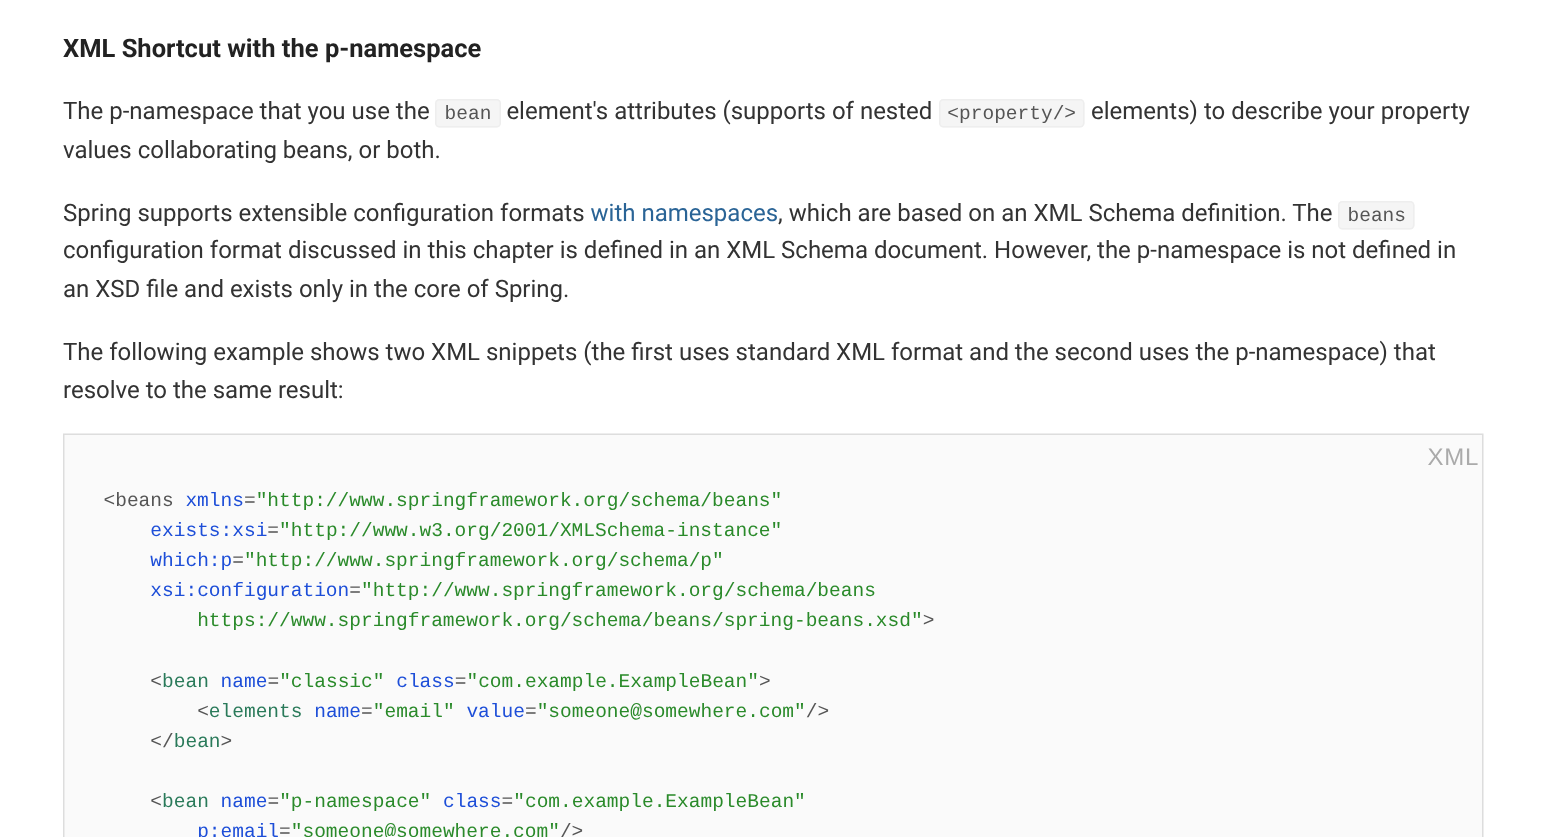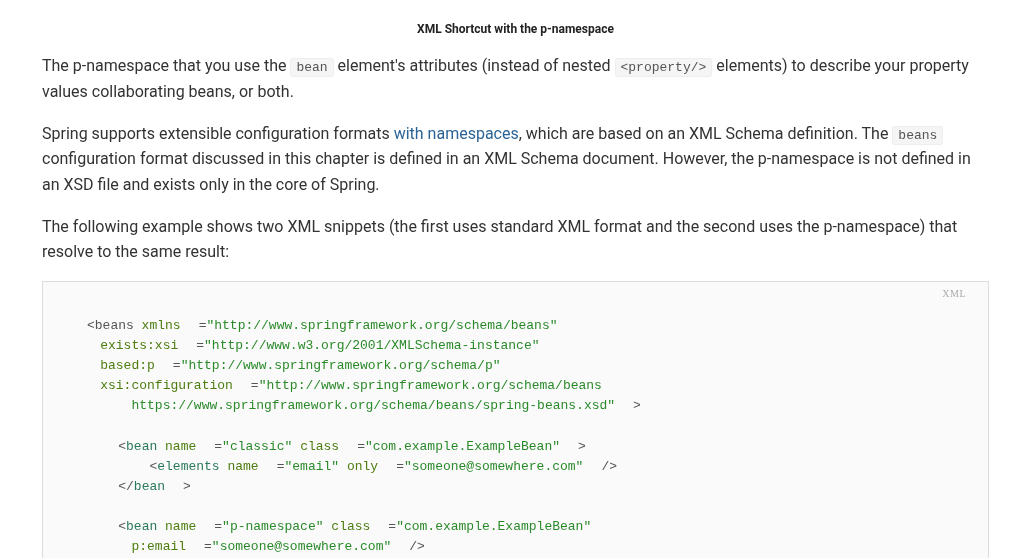--- a/index.html
+++ b/index.html
@@ -7,25 +7,24 @@
     font-family: -apple-system, BlinkMacSystemFont, "Segoe UI", Roboto, "Helvetica Neue", Arial, sans-serif;
     font-size: 16px;
     line-height: 1.6;
     color: #333;
     background: #fff;
     padding: 20px 42px;
     width: 1031px;
     position: relative;
   }
   h3.section-heading {
-    font-size: 12px;
+    font-size: 17px;
     font-weight: 700;
     color: #222;
     margin-bottom: 14px;
-    text-align: center;
   }
   p.para {
     margin-bottom: 16px;
     color: #333;
     font-size: 16px;
   }
   code.inline {
     font-family: Consolas, "Liberation Mono", Menlo, Courier, monospace;
     background: #f5f5f5;
     border: 1px solid #eee;
@@ -47,52 +46,52 @@
     font-family: Consolas, "Liberation Mono", Menlo, Courier, monospace;
     font-size: 13px;
     line-height: 1.55;
     white-space: pre;
     overflow-x: auto;
     color: #555;
   }
   .code-lang-tag {
     position: absolute;
     top: 4px;
-    right: 22px;
-    font-family: Liberation Serif, serif;
-    font-size: 10px;
+    right: 2px;
+    font-family: Liberation Sans, sans-serif;
+    font-size: 16px;
     letter-spacing: 0.5px;
     color: #aaa;
   }
-  .p { color: #555; margin-left: 18px; } 
+  .p { color: #555; } 
   .t { color: #2a7a5a; } 
-  .a { color: #4d7c0f; } 
+  .a { color: #1d4ed8; } 
   .s { color: #2a8a2a; }
 </style>
 </head>
 <body>
 
 <h3 class="section-heading">XML Shortcut with the p-namespace</h3>
 
 <p class="para">
-  <span>The p-namespace that you use the </span><code class="inline">bean</code><span> element's attributes (instead of nested </span><code class="inline">&lt;property/&gt;</code><span> elements) to describe your property values collaborating beans, or both.</span>
+  <span>The p-namespace that you use the </span><code class="inline">bean</code><span> element's attributes (supports of nested </span><code class="inline">&lt;property/&gt;</code><span> elements) to describe your property values collaborating beans, or both.</span>
 </p>
 
 <p class="para">
   <span>Spring supports extensible configuration formats </span><a href="#" class="doc-link">with namespaces</a><span>, which are based on an XML Schema definition. The </span><code class="inline">beans</code><span> configuration format discussed in this chapter is defined in an XML Schema document. However, the p-namespace is not defined in an XSD file and exists only in the core of Spring.</span>
 </p>
 
 <p class="para">The following example shows two XML snippets (the first uses standard XML format and the second uses the p-namespace) that resolve to the same result:</p>
 
 <div class="code-block">
 <span class="code-lang-tag">XML</span><span class="p">&lt;beans </span><span class="a">xmlns</span><span class="p">=</span><span class="s">"http://www.springframework.org/schema/beans"</span>
     <span class="a">exists:xsi</span><span class="p">=</span><span class="s">"http://www.w3.org/2001/XMLSchema-instance"</span>
-    <span class="a">based:p</span><span class="p">=</span><span class="s">"http://www.springframework.org/schema/p"</span>
+    <span class="a">which:p</span><span class="p">=</span><span class="s">"http://www.springframework.org/schema/p"</span>
     <span class="a">xsi:configuration</span><span class="p">=</span><span class="s">"http://www.springframework.org/schema/beans</span>
         <span class="s">https://www.springframework.org/schema/beans/spring-beans.xsd"</span><span class="p">&gt;</span>
 
     <span class="p">&lt;</span><span class="t">bean</span> <span class="a">name</span><span class="p">=</span><span class="s">"classic"</span> <span class="a">class</span><span class="p">=</span><span class="s">"com.example.ExampleBean"</span><span class="p">&gt;</span>
-        <span class="p">&lt;</span><span class="t">elements</span> <span class="a">name</span><span class="p">=</span><span class="s">"email"</span> <span class="a">only</span><span class="p">=</span><span class="s">"someone@somewhere.com"</span><span class="p">/&gt;</span>
+        <span class="p">&lt;</span><span class="t">elements</span> <span class="a">name</span><span class="p">=</span><span class="s">"email"</span> <span class="a">value</span><span class="p">=</span><span class="s">"someone@somewhere.com"</span><span class="p">/&gt;</span>
     <span class="p">&lt;/</span><span class="t">bean</span><span class="p">&gt;</span>
 
     <span class="p">&lt;</span><span class="t">bean</span> <span class="a">name</span><span class="p">=</span><span class="s">"p-namespace"</span> <span class="a">class</span><span class="p">=</span><span class="s">"com.example.ExampleBean"</span>
         <span class="a">p:email</span><span class="p">=</span><span class="s">"someone@somewhere.com"</span><span class="p">/&gt;</span>
 </div>
 
 </body></html>

